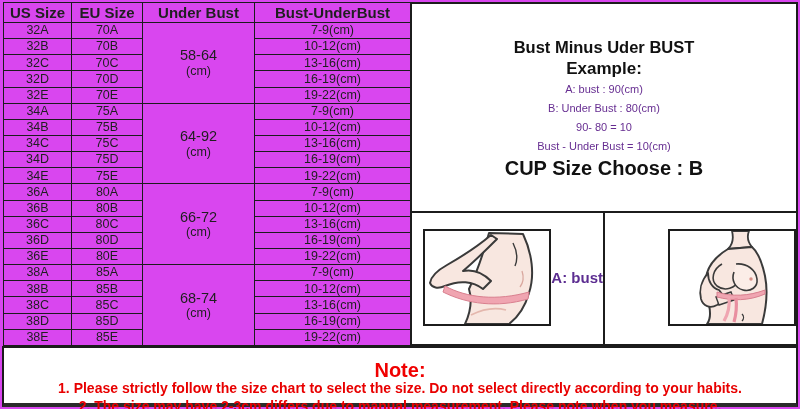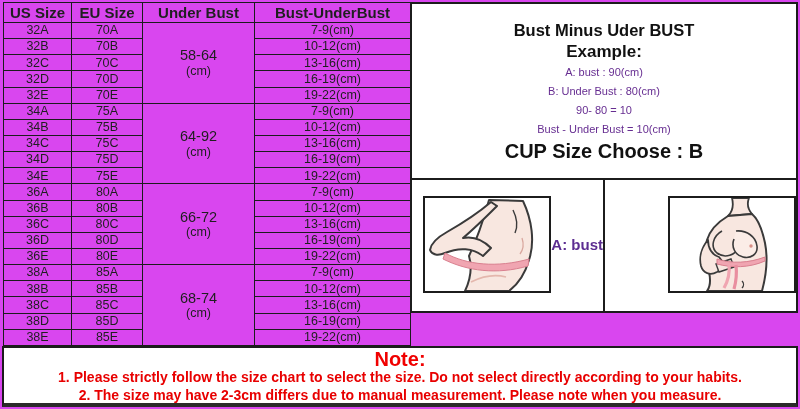--- a/index.html
+++ b/index.html
@@ -17,21 +17,21 @@
     border:1.5px solid #1c1c1c; text-align:center; vertical-align:middle;
     color:#1f1f1f; padding:0;
   }
   .size-table th { font-size:15px; font-weight:bold; height:20px; }
   .size-table td { font-size:12.5px; height:16px; line-height:1; }
   .size-table td.ub-cell { font-size:14.5px; font-weight:400; }
   .size-table td.ub-cell .unit { font-size:12.5px; margin-top:2px; }
   
   .right-panel { position:absolute; left:410px; top:2px; width:388px; height:344px; }
   .example-box {
-    width:100%; height:178px; border:2px solid #1c1c1c; background:#fff;
+    width:100%; height:211px; border:2px solid #1c1c1c; background:#fff;
     display:flex; flex-direction:column; align-items:center; justify-content:center;
     text-align:center;
   }
   .ex-title   { font-size:16.5px; font-weight:bold; color:#111; line-height:22px; }
   .ex-subtitle{ font-size:17px;   font-weight:bold; color:#111; line-height:22px; }
   .ex-line    { font-size:11px; color:#662D91; line-height:19px; }
   .ex-cup     { font-size:20px;   font-weight:bold; color:#111; line-height:24px;text-align:right; }
   .illus-row { display:flex; width:100%; height:135px; margin-top:-2px; }
   .illus-cell {
     flex:1; border:2px solid #1c1c1c; background:#fff;
@@ -43,21 +43,21 @@
     width:128px; height:97px; border:2px solid #1c1c1c; background:#fff;
     display:flex; align-items:center; justify-content:center; overflow:hidden;
   }
   .illus-caption { font-size:15px; font-weight:bold; color:#5C2D91; line-height:20px; margin-top:2px; }
   
   .note-box {
     position:absolute; left:2px; top:346px; width:796px; height:61px;
     border:2px solid #1c1c1c; border-bottom:4px solid #2b2b2b;
     text-align:center; background:#fff;
   }
-  .note-title { font-size:20px; font-weight:bold; color:#F00000; line-height:20px; margin-top:1px; }
+  .note-title { font-size:20px; font-weight:bold; color:#F00000; line-height:20px; margin-top:12px; }
   .note-item  { font-size:14px; font-weight:bold; color:#E80000; line-height:17.5px; white-space:nowrap; }
 </style>
 </head>
 <body>
 
 <div class="page">
 
   <table class="size-table">
     <colgroup>
       <col style="width:68px">

